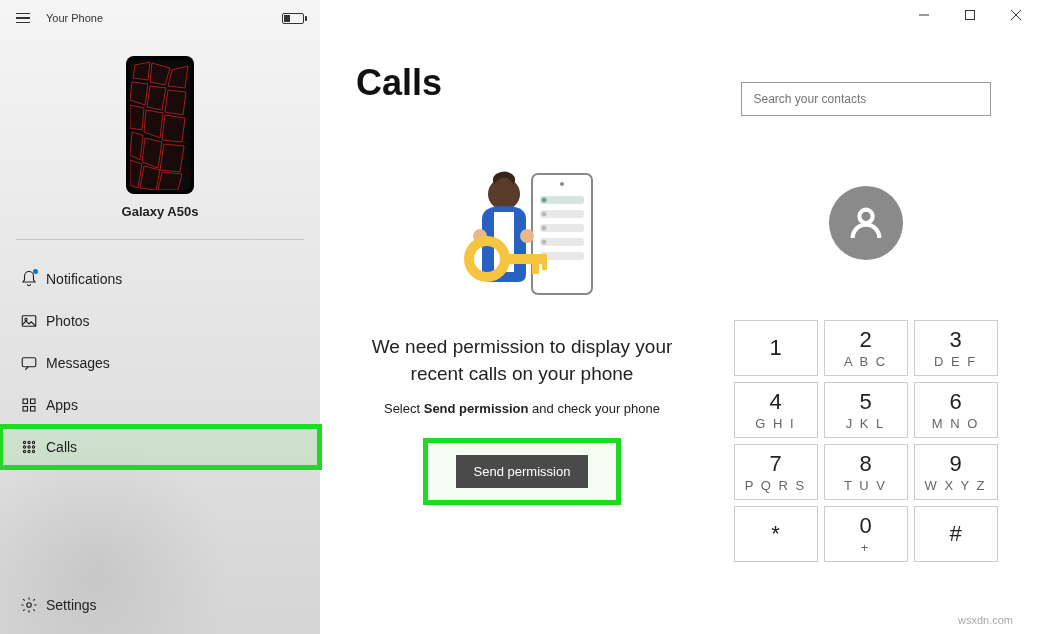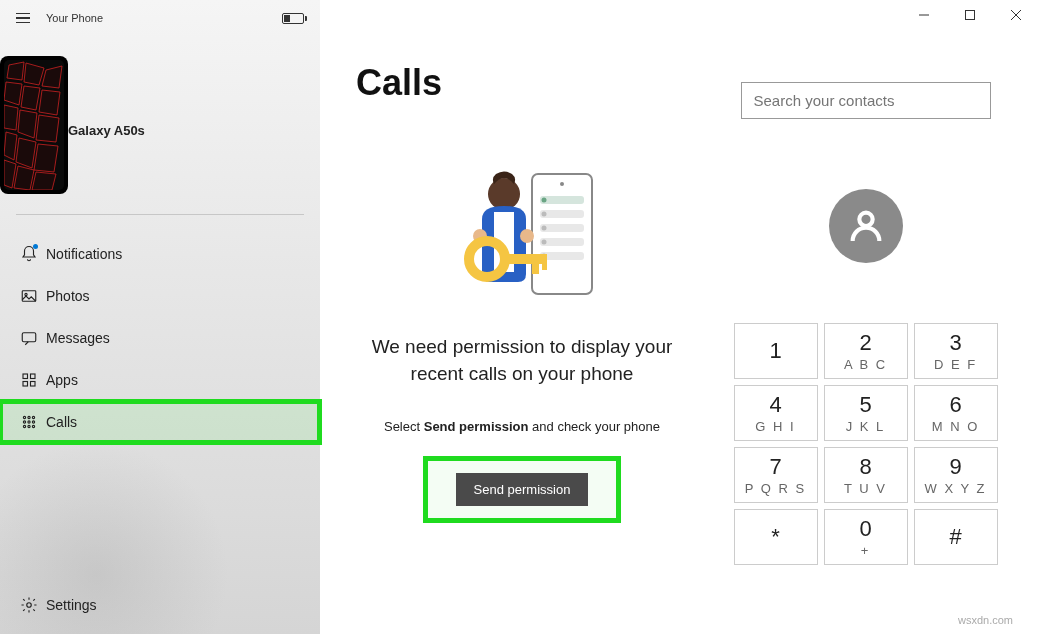--- a/index.html
+++ b/index.html
@@ -9,21 +9,21 @@
     .sidebar::before { content: ''; position: absolute; bottom: 0; left: 0; right: 0; height: 200px; background-image: radial-gradient(circle at 30% 70%, rgba(160,160,160,0.3) 0%, transparent 50%); }
     
     .sidebar-header { display: flex; align-items: center; padding: 12px 16px; gap: 16px; }
     .hamburger { display: flex; flex-direction: column; gap: 3px; cursor: pointer; }
     .hamburger span { width: 14px; height: 1.5px; background: #333; }
     .app-title { font-size: 11px; color: #333; flex: 1; }
     .battery-icon { width: 22px; height: 11px; border: 1.5px solid #333; border-radius: 2px; position: relative; }
     .battery-icon::after { content: ''; position: absolute; right: -4px; top: 2px; width: 2px; height: 5px; background: #333; border-radius: 0 1px 1px 0; }
     .battery-icon .fill { position: absolute; left: 1px; top: 1px; width: 30%; height: calc(100% - 2px); background: #333; }
     
-    .phone-preview { display: flex; flex-direction: row; align-items: center; padding: 20px 0 12px; }
+    .phone-preview { display: flex; flex-direction: column; align-items: center; padding: 20px 0 12px; }
     .phone-frame { width: 68px; height: 138px; background: #000; border-radius: 8px; padding: 4px; position: relative; }
     .phone-screen { width: 100%; height: 100%; background: #0a0a0a; border-radius: 5px; overflow: hidden; position: relative; }
     .phone-screen svg { width: 100%; height: 100%; }
     .phone-name { margin-top: 10px; font-size: 13px; font-weight: 600; color: #222; }
     
     .divider { height: 1px; background: rgba(0,0,0,0.15); margin: 8px 16px; }
     
     .nav-list { flex: 1; display: flex; flex-direction: column; padding-top: 10px; }
     .nav-item { display: flex; align-items: center; gap: 8px; padding: 12px 20px; font-size: 14px; color: #222; cursor: pointer; position: relative; }
     .nav-item.highlighted { background: rgba(0,255,0,0.08); outline: 5px solid #1fdb1f; outline-offset: -3px; }
@@ -33,30 +33,30 @@
     
     .nav-bottom { margin-top: auto; padding-bottom: 8px; }
     
     .main { flex: 1; display: flex; position: relative; }
     
     .calls-panel { width: 388px; padding: 62px 20px 20px 36px; display: flex; flex-direction: column; align-items: center; }
     .page-title { font-size: 36px; font-weight: 600; color: #111; align-self: flex-start; margin-bottom: 60px; }
     
     .illustration { width: 180px; height: 150px; margin-bottom: 20px; position: relative; }
     
-    .permission-title { font-size: 19px; color: #222; text-align: center; line-height: 1.4; margin-bottom: 32px; max-width: 320px; }
+    .permission-title { font-size: 19px; color: #222; text-align: center; line-height: 1.4; margin-bottom: 14px; max-width: 320px; }
     .permission-sub { font-size: 13px; color: #222; text-align: center; margin-bottom: 22px; }
     .permission-sub b { font-weight: 600; }
     
     .send-wrap { padding: 12px 28px; border: 5px solid #1fdb1f; background: rgba(31,219,31,0.05); }
     .send-btn { background: #4a4a4a; color: #fff; border: none; padding: 9px 18px; font-size: 13px; cursor: pointer; }
     
     .contacts-panel { flex: 1; padding: 82px 36px 20px 20px; display: flex; flex-direction: column; align-items: center; border-left: 0px solid #eee; }
     
-    .search-input { width: 100%; max-width: 250px; padding: 9px 12px; border: 1px solid #999; font-size: 15px; color: #555; align-self: stretch; margin: 0 auto 70px; }
+    .search-input { width: 100%; max-width: 250px; padding: 9px 12px; border: 1px solid #999; font-size: 12px; color: #555; align-self: stretch; margin: 0 auto 70px; }
     
     .avatar { width: 74px; height: 74px; border-radius: 50%; background: #8a8a8a; display: flex; align-items: center; justify-content: center; margin-bottom: 60px; }
     .avatar svg { width: 40px; height: 40px; stroke: #fff; fill: none; stroke-width: 2.5; }
     
     .dialpad { display: grid; grid-template-columns: repeat(3, 84px); gap: 6px; }
     .key { height: 56px; background: #fff; border: 1px solid #ccc; display: flex; flex-direction: column; align-items: center; justify-content: center; cursor: pointer; }
     .key-num { font-size: 22px; color: #222; font-weight: 300; }
     .key-letters { font-size: 13px; color: #666; letter-spacing: 2px; margin-top: 1px; }
     
     .titlebar { position: absolute; top: 0; right: 0; display: flex; }

